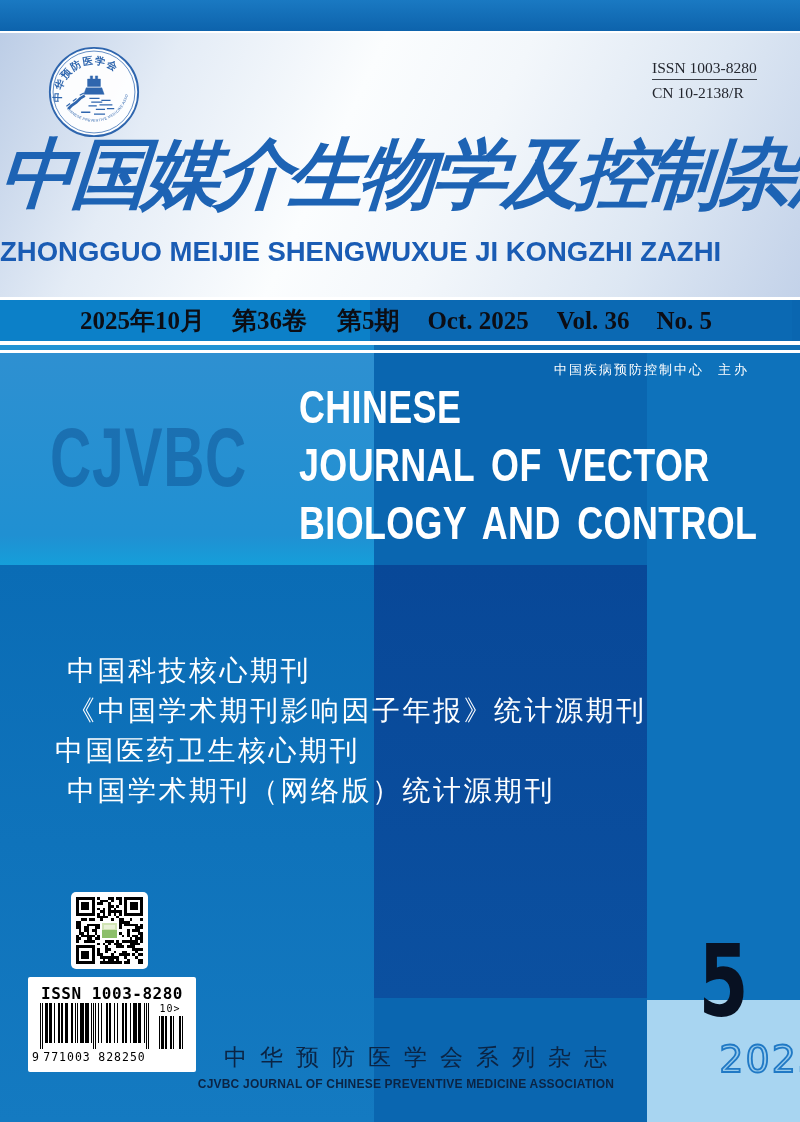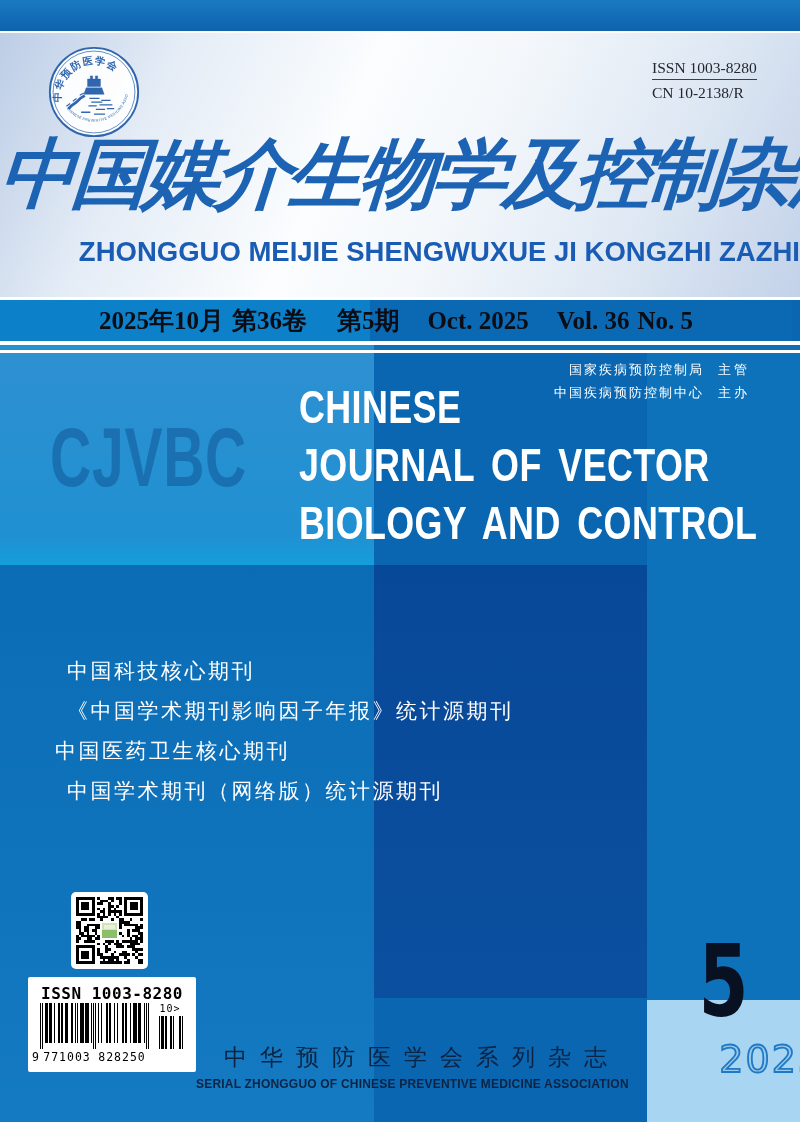--- a/index.html
+++ b/index.html
@@ -11,52 +11,52 @@
   
   .top-band{left:0;top:0;width:800px;height:31px;
             background:linear-gradient(180deg,#1a79c2,#0d63ac);}
   .masthead{left:0;top:31px;width:800px;height:266px;border-top:2px solid #fff;box-sizing:border-box;
             background:linear-gradient(115deg,#bccde6 0%,#e4ecf6 20%,#fbfdfe 42%,#f3f7fb 58%,#dde7f3 80%,#c3d2e9 100%);}
   .hairline{left:0;width:800px;background:#fff;}
   .issue-bar{left:0;top:300px;width:792px;height:41px;display:flex;align-items:center;justify-content:center;
              background:linear-gradient(90deg,#0c80c8 0,#0c80c8 46.7%,#0b69b3 46.7%,#0b69b3 100%);
              font-family:"Liberation Serif",serif;font-weight:bold;font-size:25px;color:#0c0d14;white-space:nowrap;}
   .issue-bar span{display:inline-block;}
-  .gap-s{margin-left:8px;} .gap-m{margin-left:30px;} .gap-l{margin-left:28px;}
+  .gap-s{margin-left:27px;} .gap-m{margin-left:30px;} .gap-l{margin-left:28px;}
   .two-tone-line{left:0;top:345px;width:800px;height:5px;
              background:linear-gradient(90deg,#2193d4 0,#2193d4 46.7%,#0f6fb6 46.7%,#0f6fb6 100%);}
 
   
   .issn-block{left:652px;top:58px;font-family:"Liberation Serif",serif;font-size:15.5px;color:#23262e;line-height:1.25;}
   .issn-block .l1{border-bottom:1.4px solid #3a3f49;padding-bottom:2px;margin-bottom:3px;}
   .title-cn{left:0;top:124px;width:800px;text-align:center;color:#1d63b4;
             font-family:"DejaVu Serif",serif;font-weight:bold;font-style:italic;
             font-size:76px;letter-spacing:-4px;transform:skewX(-4deg);white-space:nowrap;}
-  .title-pinyin{left:0;top:236px;width:800px;text-align:right;color:#1a5cb4;
+  .title-pinyin{left:0;top:236px;width:708px;text-align:center;color:#1a5cb4;
             font-weight:bold;font-size:27.5px;letter-spacing:0;white-space:nowrap;}
 
   
   .upper-left{left:0;top:353px;width:374px;height:212px;
               background:linear-gradient(180deg,#2e90d1 0%,#2090d2 86%,#159fda 100%);}
   .lower-left{left:0;top:565px;width:374px;height:557px;
               background:linear-gradient(180deg,#0a6cb5,#147ac1);}
   .right-panel{left:647px;top:353px;width:153px;height:647px;background:#0e72bb;}
   .navy-panel{left:374px;top:565px;width:273px;height:433px;
               background:linear-gradient(180deg,#084898,#0b50a0);}
   .year-panel{left:647px;top:1000px;width:153px;height:122px;background:#a8d5f1;}
 
   
   .publisher{right:50px;top:358px;text-align:right;color:#fff;font-size:13px;
              letter-spacing:2px;line-height:23px;white-space:nowrap;}
   .publisher .role{margin-left:14px;letter-spacing:3px;}
   .title-en{left:299px;top:378px;color:#fff;font-weight:bold;font-size:46px;line-height:58px;
             letter-spacing:0.5px;word-spacing:8px;transform:scaleX(0.78);transform-origin:left top;white-space:nowrap;}
   .watermark{left:50px;top:415px;font-weight:bold;font-size:84px;line-height:1;
              transform:scaleX(0.68);transform-origin:left top;color:rgba(10,70,134,0.42);letter-spacing:1px;}
-  .credentials{left:67px;top:660px;color:#fff;font-size:21px;letter-spacing:2.5px;white-space:nowrap;}
+  .credentials{left:67px;top:660px;color:#fff;font-size:28px;letter-spacing:2.5px;white-space:nowrap;}
   .credentials div{margin-bottom:19px;line-height:21px;}
   .credentials div:nth-child(3){margin-left:-12px;}
 
   .qr-box{left:71px;top:892px;width:77px;height:77px;background:#fff;border-radius:5px;
           box-sizing:border-box;padding:5px;}
   .qr-box svg{display:block;width:67px;height:67px;shape-rendering:crispEdges;}
 
   .barcode-box{left:28px;top:977px;width:168px;height:95px;background:#fff;border-radius:2px;}
   .bc-issn{margin-top:7px;text-align:center;font-family:"DejaVu Sans Mono",monospace;
            font-weight:bold;font-size:16px;letter-spacing:0.5px;color:#000;}
@@ -134,23 +134,20 @@
   <div class="abs two-tone-line"></div>
   <div class="abs hairline" style="top:350px;height:3px;"></div>
 
   <div class="abs upper-left"></div>
   <div class="abs lower-left"></div>
   <div class="abs right-panel"></div>
   <div class="abs navy-panel"></div>
   <div class="abs year-panel"></div>
 
   <div class="abs publisher">
-    <div>
-      <span>国家疾病预防控制局</span><span class="role">主管</span>
-    </div>
     <div>
       <span>中国疾病预防控制中心</span><span class="role">主办</span>
     </div>
   </div>
 
   <div class="abs watermark">CJVBC</div>
 
   <div class="abs title-en">
     <div>CHINESE</div>
     <div>JOURNAL OF VECTOR</div>
@@ -244,19 +241,19 @@
         </g>
       <text x="0" y="58" font-family="DejaVu Sans Mono, monospace" font-size="11.5" fill="#000">9</text>
       <text x="35" y="58" text-anchor="middle" font-family="DejaVu Sans Mono, monospace" font-size="11.5" letter-spacing="1" fill="#000">771003</text>
       <text x="90" y="58" text-anchor="middle" font-family="DejaVu Sans Mono, monospace" font-size="11.5" letter-spacing="1" fill="#000">828250</text>
       <text x="138" y="9" text-anchor="middle" font-family="DejaVu Sans Mono, monospace" font-size="10" letter-spacing="1" fill="#000">10&gt;</text>
     </svg>
   </div>
 
   <div class="abs footer-org">
     <div class="cn">中华预防医学会系列杂志</div>
-    <div class="en">SERIAL ZHONGGUO OF CHINESE PREVENTIVE MEDICINE ASSOCIATION</div>
+    <div class="en">CJVBC JOURNAL OF CHINESE PREVENTIVE MEDICINE ASSOCIATION</div>
   </div>
 
   <div class="abs issue-number">5</div>
   <div class="abs year-big">2025</div>
 
 </div>
 
 </body></html>

